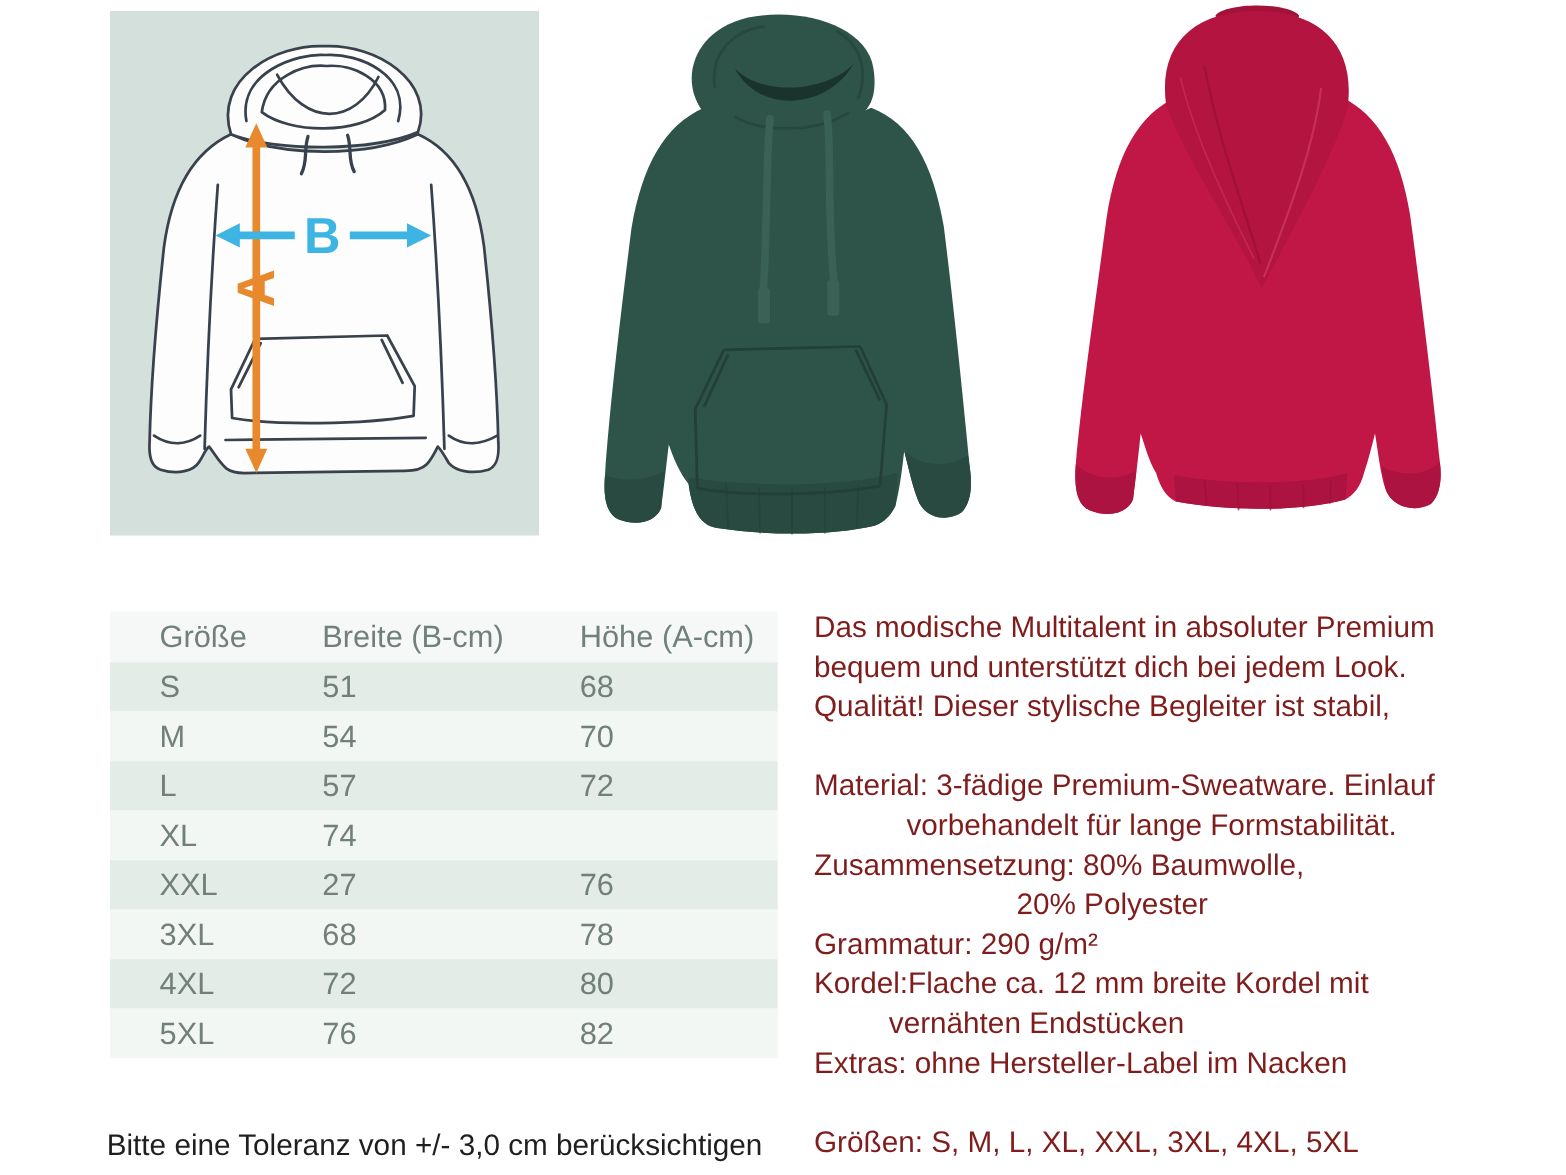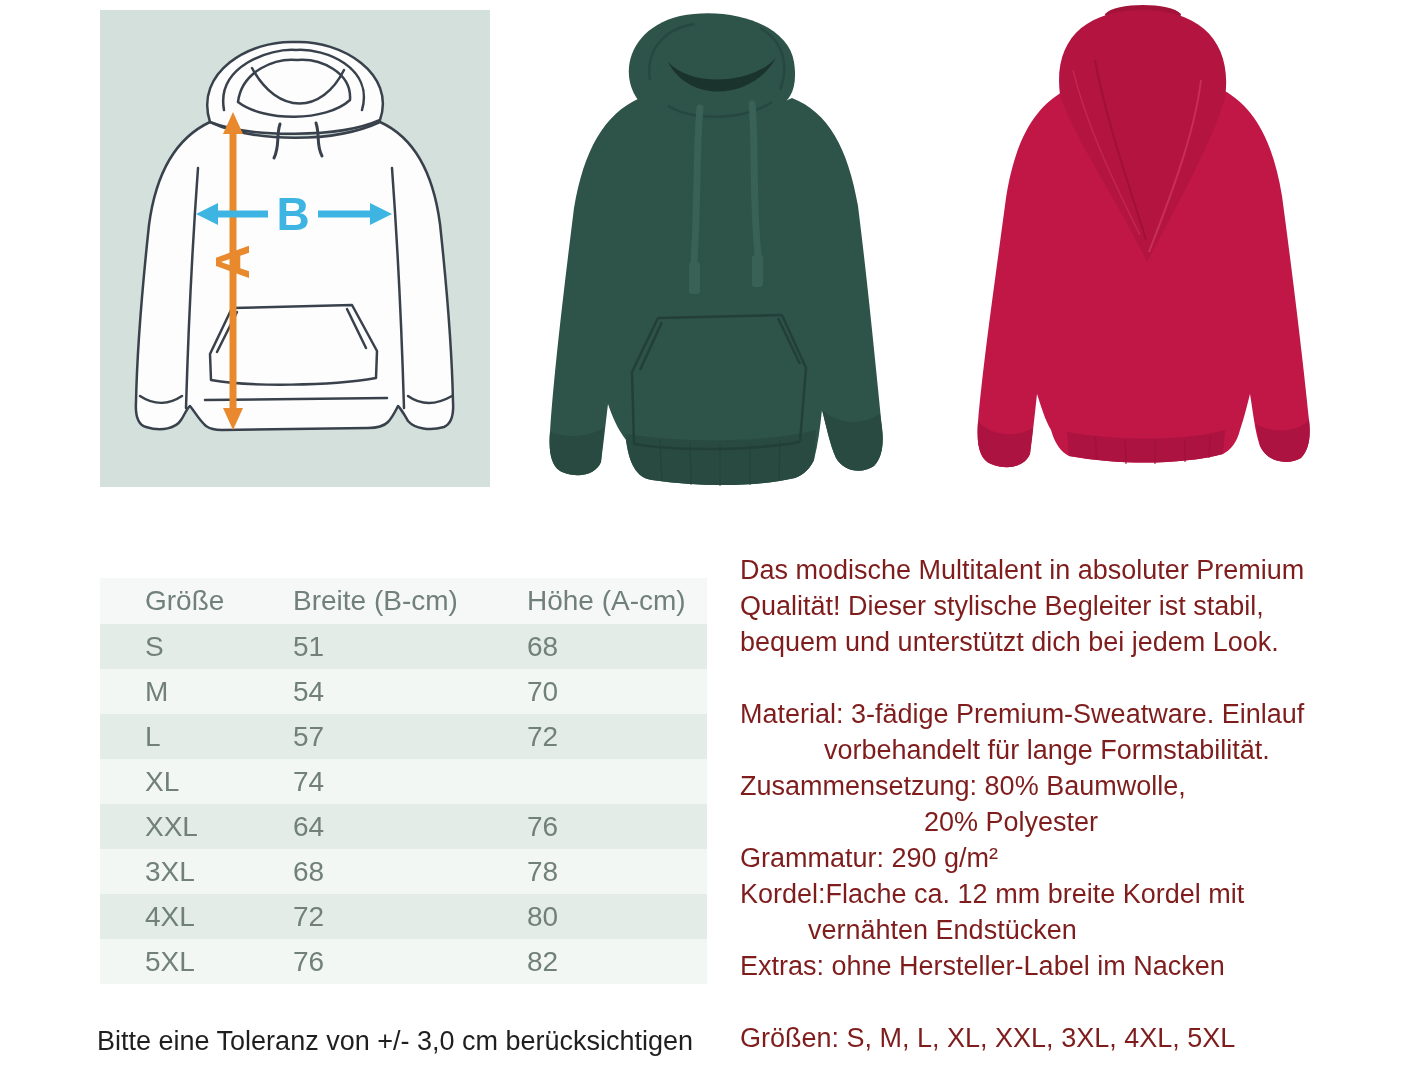--- a/index.html
+++ b/index.html
@@ -8,21 +8,21 @@
   .abs{position:absolute;}
 
   
   #diagram-box{left:100px;top:10px;width:390px;height:477px;}
 
   
   #front-photo{left:500px;top:0px;width:440px;height:505px;}
   #back-photo{left:945px;top:0px;width:395px;height:500px;}
 
   
-  #size-table{left:100px;top:556px;width:607px;font-size:28px;color:#71807b;margin-top:22px;}
+  #size-table{left:100px;top:556px;width:607px;font-size:28px;color:#71807b;}
   .t-row{display:grid;grid-template-columns:193px 234px 180px;align-items:center;height:45px;}
   .t-row.t-header{height:46px;background:#f5f8f6;}
   .t-row.odd{background:#e4ece8;}
   .t-row.even{background:#f3f7f4;}
   .t-cell{white-space:nowrap;}
   .c1{padding-left:45px;}
 
   
   #tolerance-note{left:97px;top:1026px;font-size:27px;color:#1f1f1f;}
 
@@ -198,21 +198,21 @@
       <div class="t-cell c1">L</div>
       <div class="t-cell">57</div>
       <div class="t-cell">72</div>
     </div>
     <div class="t-row even">
       <div class="t-cell c1">XL</div>
       <div class="t-cell">74</div>
     </div>
     <div class="t-row odd">
       <div class="t-cell c1">XXL</div>
-      <div class="t-cell">64</div>
+      <div class="t-cell">27</div>
       <div class="t-cell">76</div>
     </div>
     <div class="t-row even">
       <div class="t-cell c1">3XL</div>
       <div class="t-cell">68</div>
       <div class="t-cell">78</div>
     </div>
     <div class="t-row odd">
       <div class="t-cell c1">4XL</div>
       <div class="t-cell">72</div>
@@ -222,22 +222,22 @@
       <div class="t-cell c1">5XL</div>
       <div class="t-cell">76</div>
       <div class="t-cell">82</div>
     </div>
   </div>
 
   <div class="abs" id="tolerance-note">Bitte eine Toleranz von +/- 3,0 cm berücksichtigen</div>
 
   <div class="abs" id="description">
     <div class="dline">Das modische Multitalent in absoluter Premium</div>
+    <div class="dline">bequem und unterstützt dich bei jedem Look.</div>
     <div class="dline">Qualität! Dieser stylische Begleiter ist stabil,</div>
-    <div class="dline">bequem und unterstützt dich bei jedem Look.</div>
     <div class="dline gap">Material: 3-fädige Premium-Sweatware. Einlauf</div>
     <div class="dline ind-84">vorbehandelt für lange Formstabilität.</div>
     <div class="dline">Zusammensetzung: 80% Baumwolle,</div>
     <div class="dline ind-184">20% Polyester</div>
     <div class="dline">Grammatur: 290 g/m²</div>
     <div class="dline">Kordel:Flache ca. 12 mm breite Kordel mit</div>
     <div class="dline ind-68">vernähten Endstücken</div>
     <div class="dline">Extras: ohne Hersteller-Label im Nacken</div>
     <div class="dline gap">Größen: S, M, L, XL, XXL, 3XL, 4XL, 5XL</div>
   </div>

